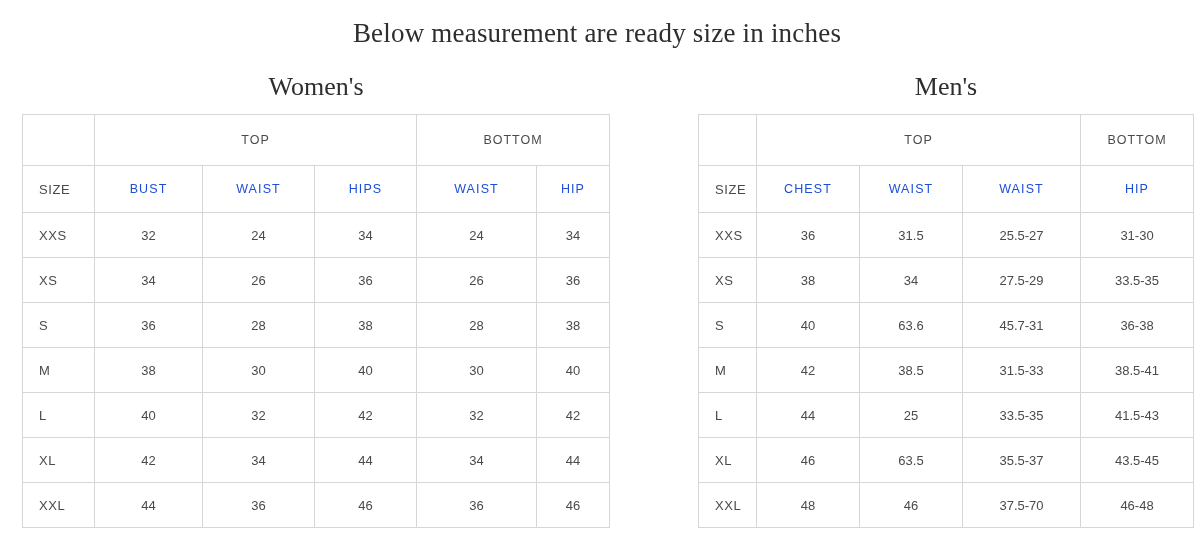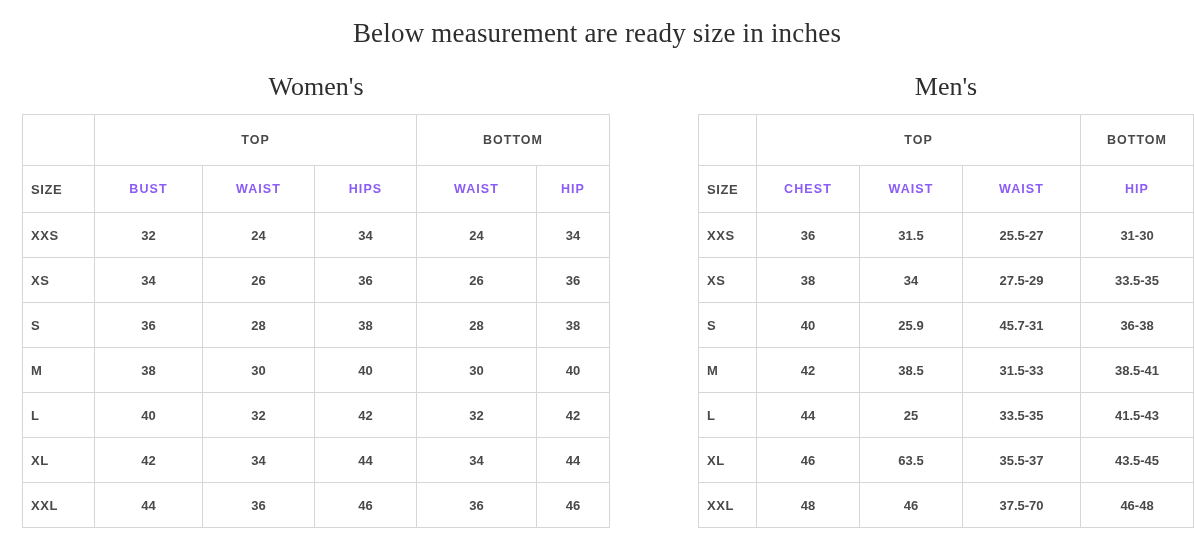--- a/index.html
+++ b/index.html
@@ -48,21 +48,20 @@
   .block-men { }
   .block-title {
     font-family: "Liberation Serif", serif;
     font-size: 26px;
     color: #2e2e2e;
     margin-bottom: 12px;
   }
   table.size-table {
     border-collapse: collapse;
     table-layout: fixed;
-    font-weight: bold;
   }
   table.size-table td {
     border: 1px solid #d6d6d6;
     text-align: center;
     vertical-align: middle;
     font-size: 13px;
     color: #4a4a4a;
     height: 44px;
     padding: 0 4px;
     font-family: "Liberation Sans", sans-serif;
@@ -70,25 +69,25 @@
   table.size-table td.group-head {
     height: 50px;
     font-size: 12.5px;
     letter-spacing: 1px;
     color: #4a4a4a;
   }
   table.size-table td.col-head {
     height: 46px;
     font-size: 12.5px;
     letter-spacing: 1.1px;
-    color: #8b5cf6;
+    color: #1d4ed8;
   }
   table.size-table td.size-cell {
     text-align: left;
-    padding-left: 8px;
+    padding-left: 16px;
     font-size: 13px;
     letter-spacing: 0.6px;
     color: #4a4a4a;
   }
   td.blank { border: none; }
   
   .women col.c0 { width: 72px; }
   .women col.c1 { width: 108px; }
   .women col.c2 { width: 112px; }
   .women col.c3 { width: 102px; }
@@ -228,21 +227,21 @@
           <tr>
             <td class="size-cell">XS</td>
             <td>38</td>
             <td>34</td>
             <td>27.5-29</td>
             <td>33.5-35</td>
           </tr>
           <tr>
             <td class="size-cell">S</td>
             <td>40</td>
-            <td>25.9</td>
+            <td>63.6</td>
             <td>45.7-31</td>
             <td>36-38</td>
           </tr>
           <tr>
             <td class="size-cell">M</td>
             <td>42</td>
             <td>38.5</td>
             <td>31.5-33</td>
             <td>38.5-41</td>
           </tr>

